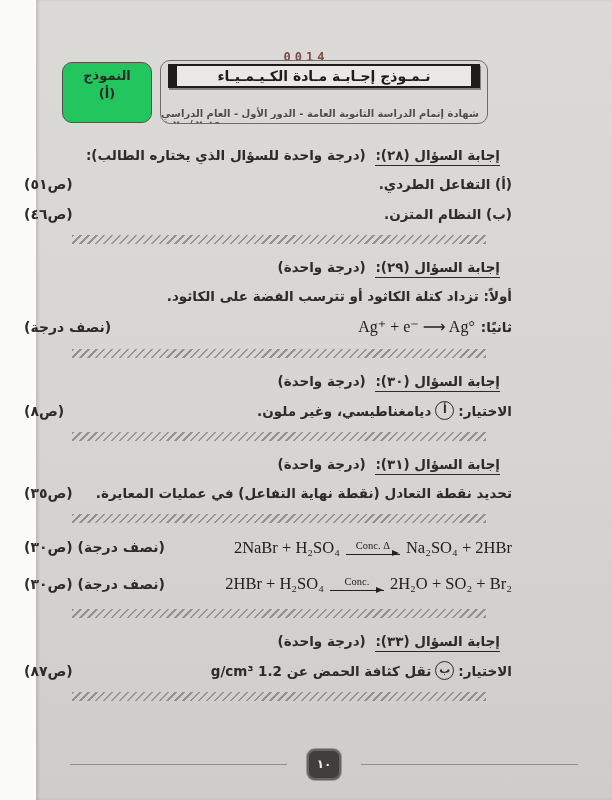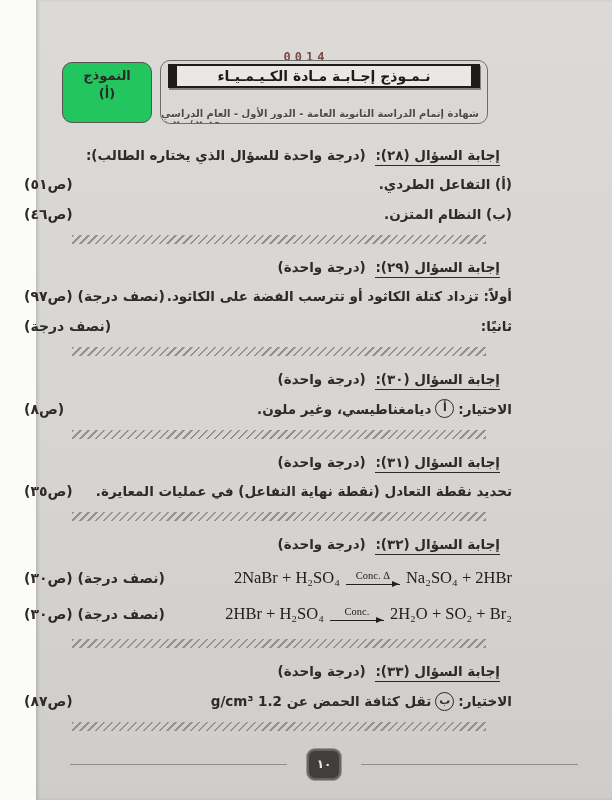--- a/index.html
+++ b/index.html
@@ -132,25 +132,25 @@
     <div class="divider"></div>
   </div>
 
   <div>
     <div class="sec-heading">
       <span class="hu">إجابة السؤال (٢٩):</span>
       <span class="note">(درجة واحدة)</span>
     </div>
     <div class="row">
       <span>أولاً: تزداد كتلة الكاثود أو تترسب الفضة على الكاثود.</span>
-      <span class="refcell">(نصف درجة) (ص٩٧)</span>
     </div>
     <div class="row">
       <span class="choice-line">
         <span>ثانيًا:</span>
+        <span class="formula">Ag⁺ + e⁻ ⟶ Ag°</span>
       </span>
       <span class="refcell">(نصف درجة)</span>
     </div>
     <div class="divider"></div>
   </div>
 
   <div>
     <div class="sec-heading">
       <span class="hu">إجابة السؤال (٣٠):</span>
       <span class="note">(درجة واحدة)</span>
@@ -172,24 +172,20 @@
       <span class="note">(درجة واحدة)</span>
     </div>
     <div class="row">
       <span>تحديد نقطة التعادل (نقطة نهاية التفاعل) في عمليات المعايرة.</span>
       <span class="refcell">(ص٣٥)</span>
     </div>
     <div class="divider"></div>
   </div>
 
   <div>
-    <div class="sec-heading">
-      <span class="hu">إجابة السؤال (٣٢):</span>
-      <span class="note">(درجة واحدة)</span>
-    </div>
     <div class="eq-row">
       <span class="eq">
         <span>2NaBr + H₂SO₄</span>
         <span class="rxn-arrow">
           <span class="lbl">Conc. Δ</span>
           <span class="shaft"></span>
         </span>
         <span>Na₂SO₄ + 2HBr</span>
       </span>
       <span class="refcell">(نصف درجة) (ص٣٠)</span>

